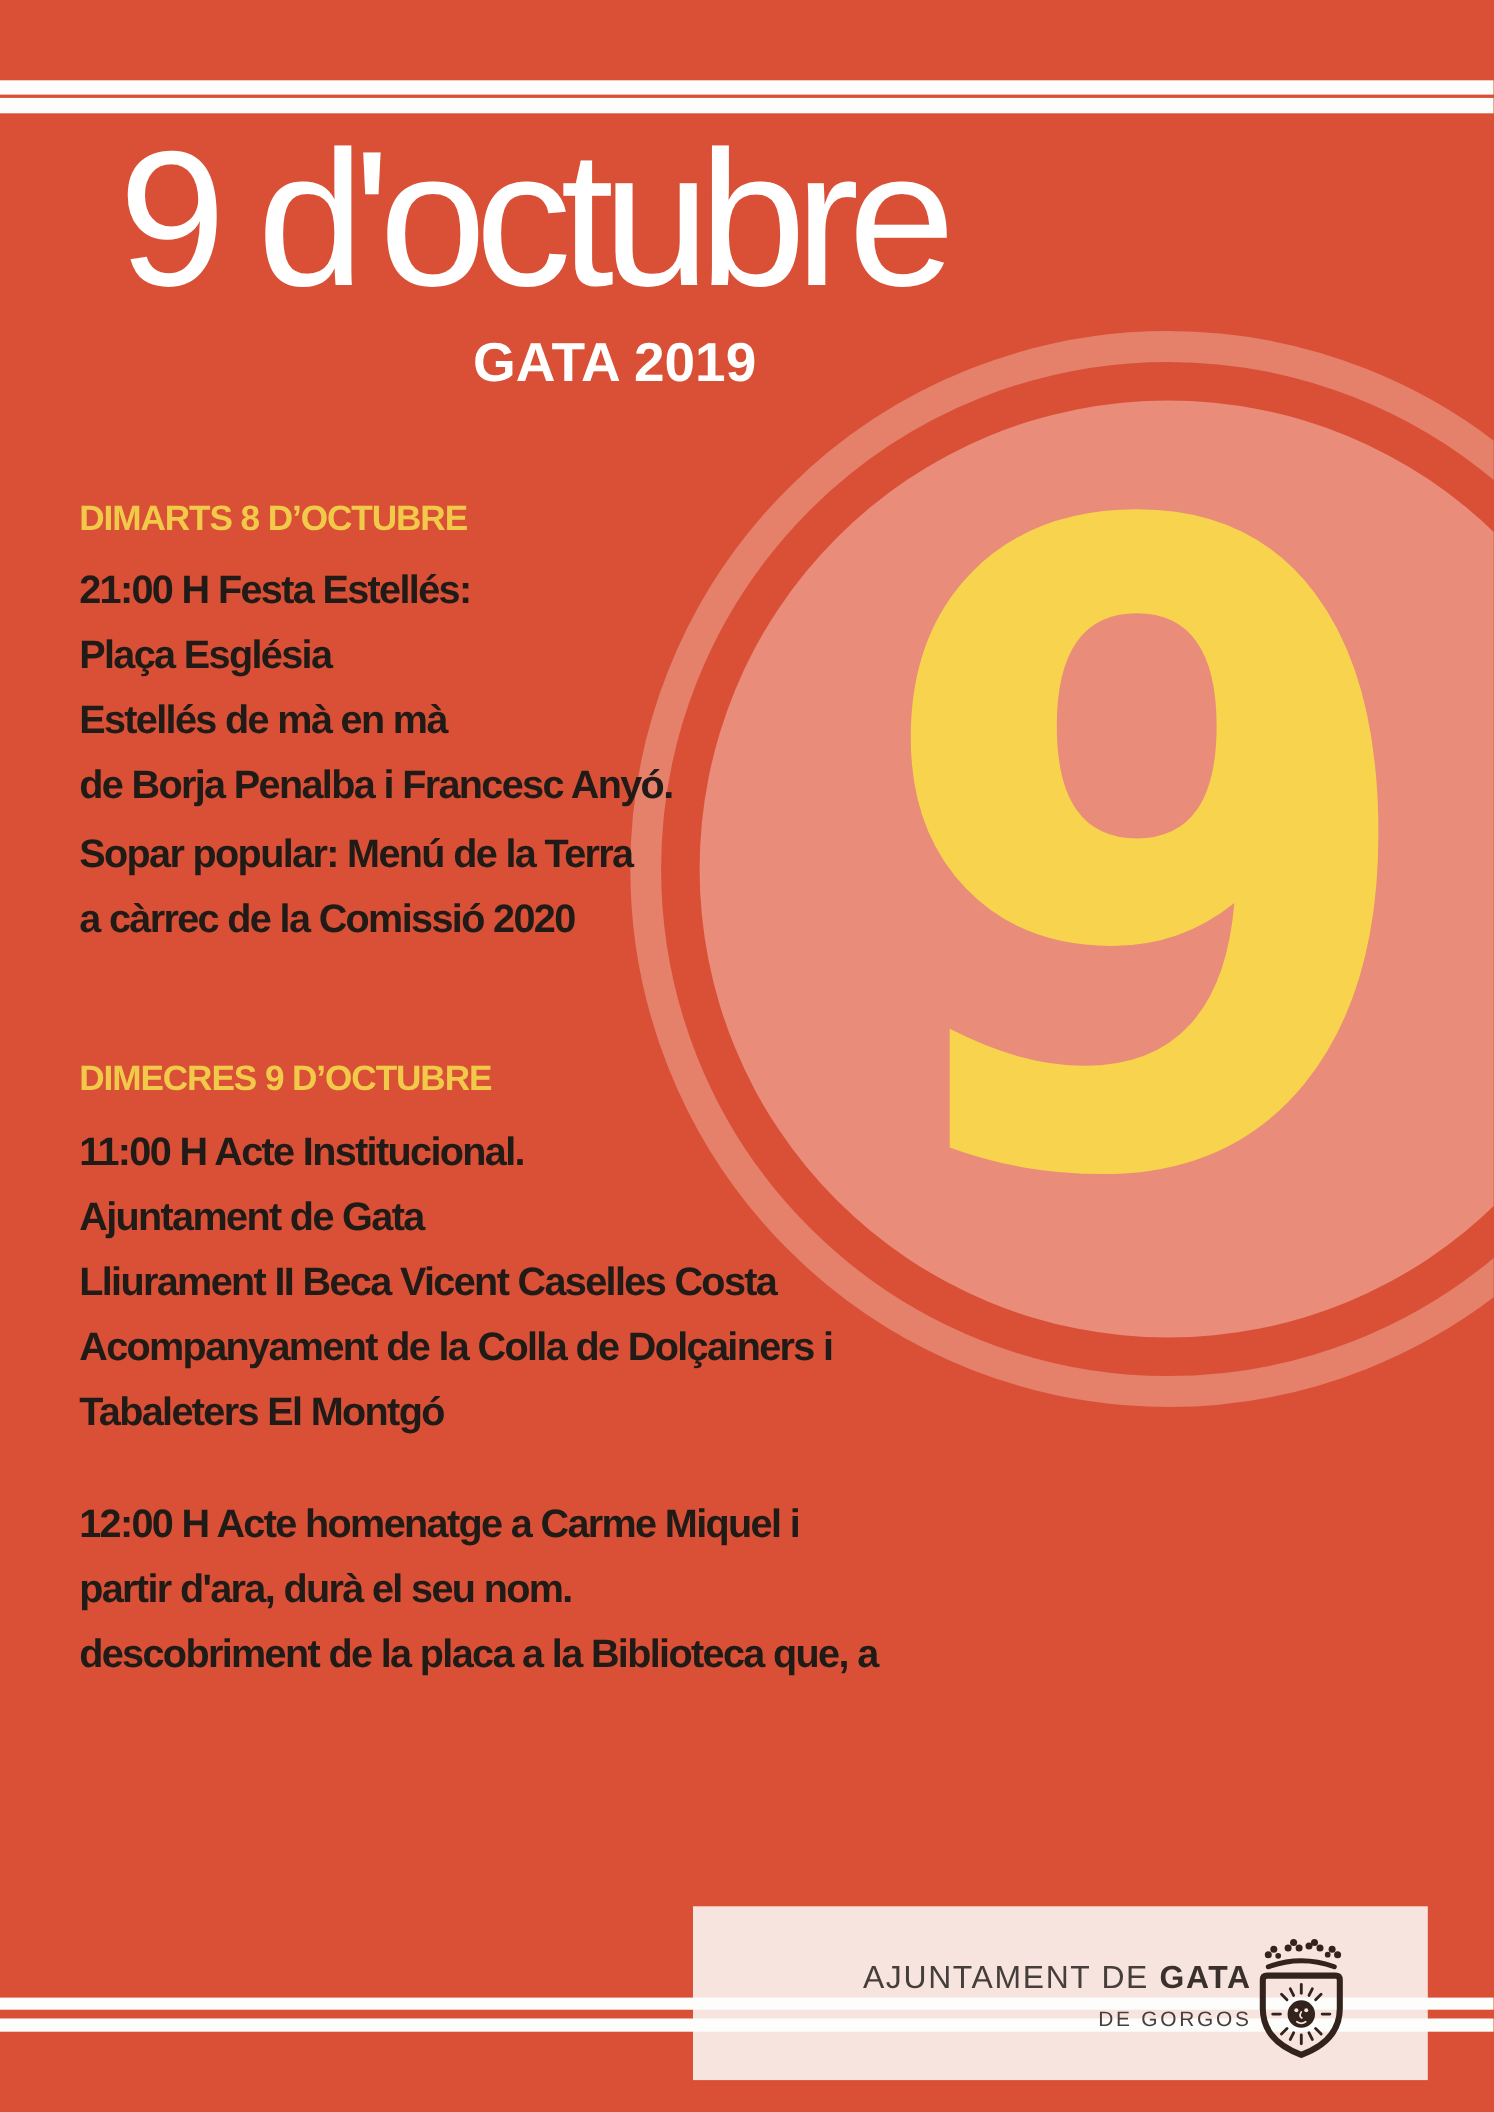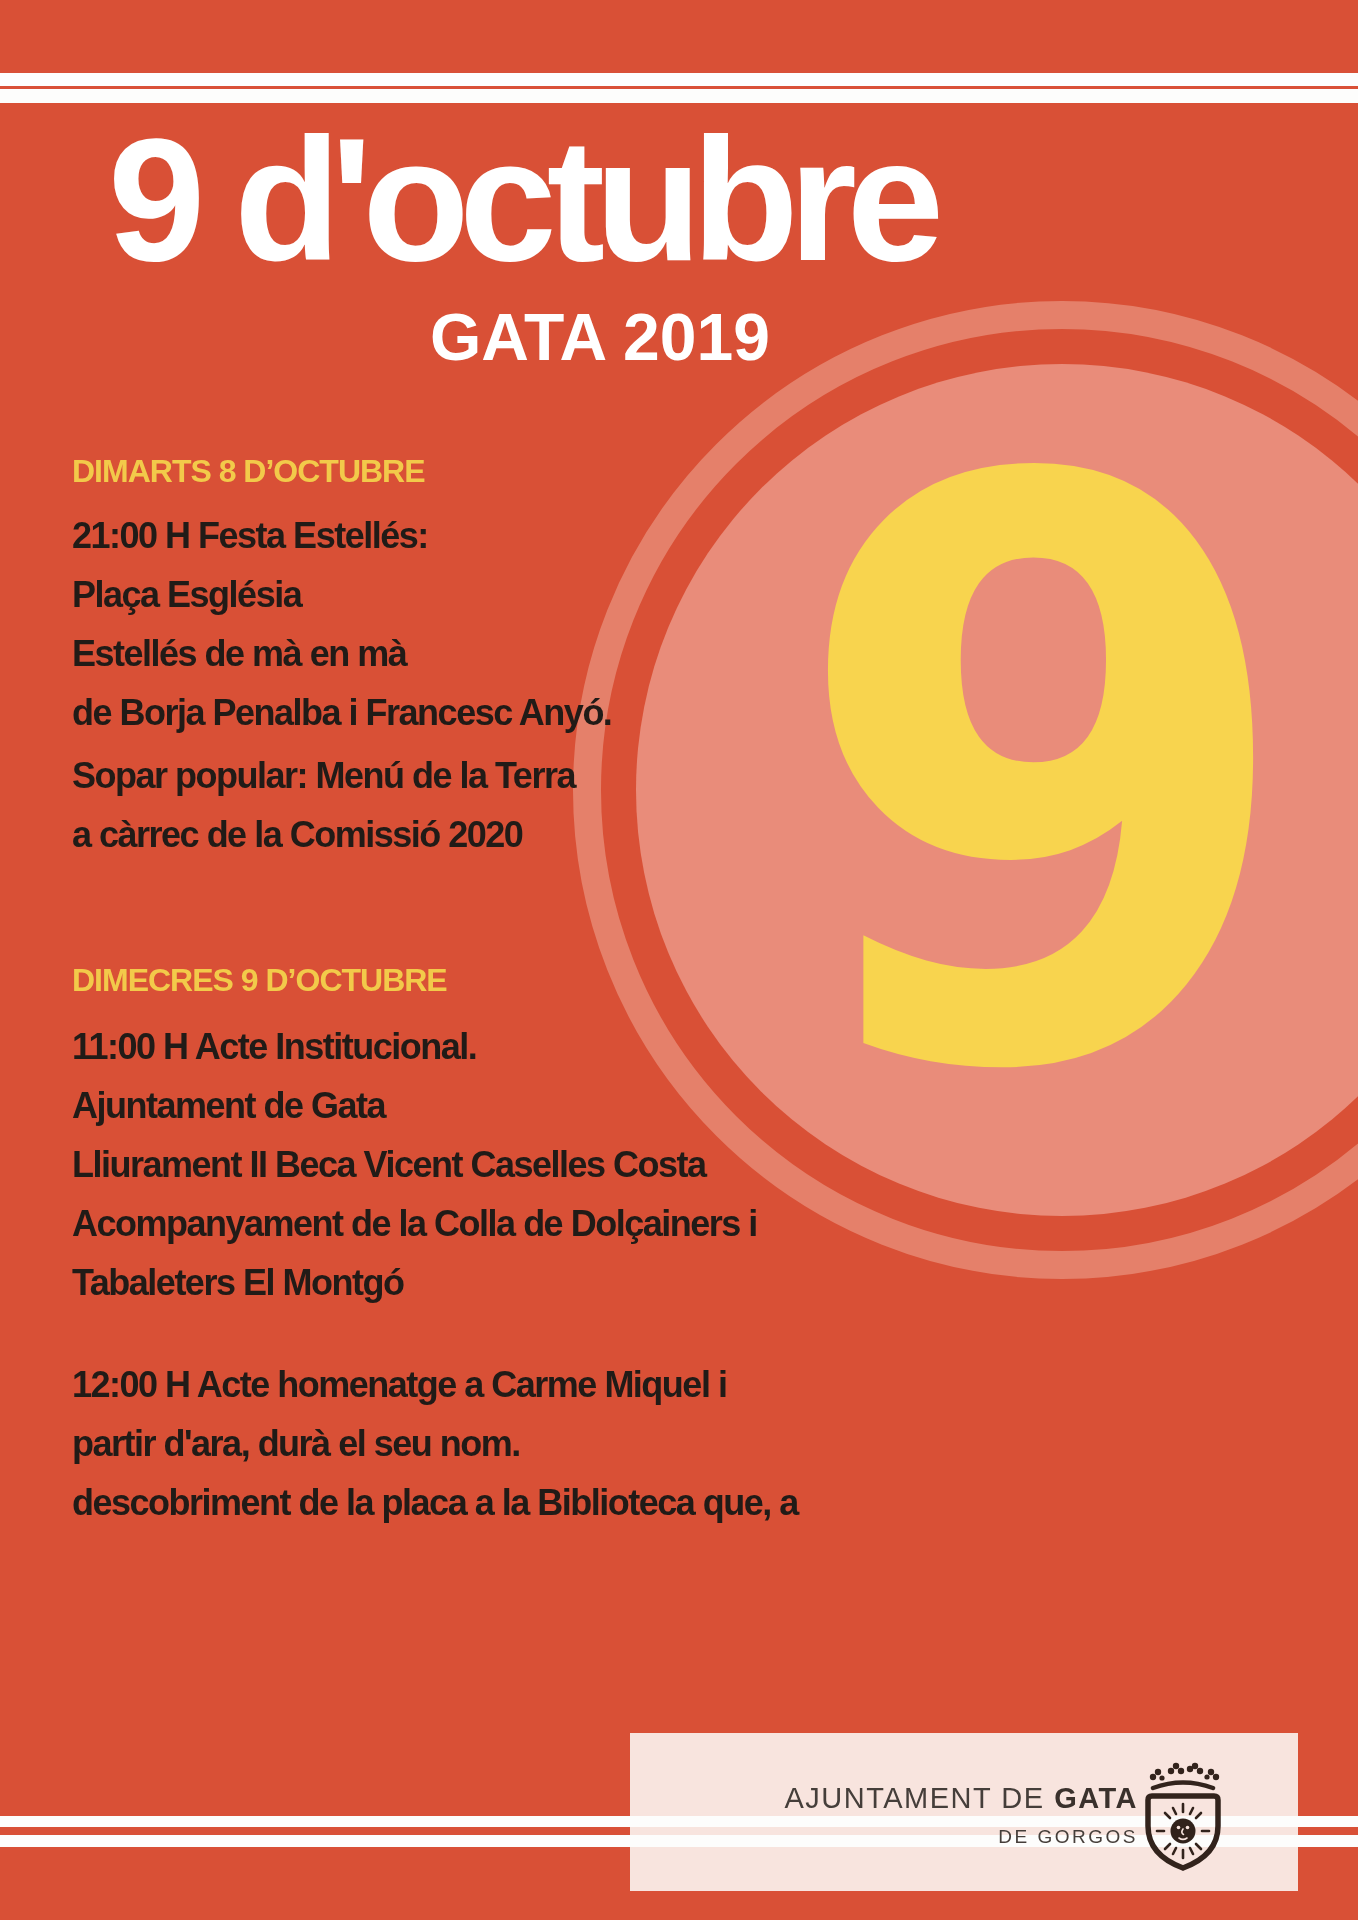--- a/index.html
+++ b/index.html
@@ -12,26 +12,26 @@
   }
   .bg-svg{position:absolute;left:0;top:0;z-index:0;}
   .stripe{position:absolute;left:0;width:1358px;background:#fdfdfc;z-index:2;}
   .stripe.s1{top:73px;height:13px;}
   .stripe.s2{top:89px;height:14px;}
   .stripe.s3{top:1816px;height:11px;}
   .stripe.s4{top:1835px;height:12px;}
 
   .title{
     position:absolute;left:108px;top:112px;z-index:3;
-    color:#ffffff;font-weight:700;font-size:175px;line-height:1;
+    color:#ffffff;font-weight:400;font-size:175px;line-height:1;
     letter-spacing:-10px;white-space:nowrap;
   }
   .subtitle{
     position:absolute;left:430px;top:304px;z-index:3;
-    color:#ffffff;font-weight:700;font-size:66px;line-height:1;
+    color:#ffffff;font-weight:700;font-size:50px;line-height:1;
     letter-spacing:0px;white-space:nowrap;
   }
   .sec-heading{
     position:absolute;left:72px;z-index:3;
     color:#f2ca4a;font-weight:700;font-size:32px;line-height:1;
     letter-spacing:-1px;white-space:nowrap;
   }
   .h1{top:455px;}
   .h2{top:964px;}
   .txt-block{

